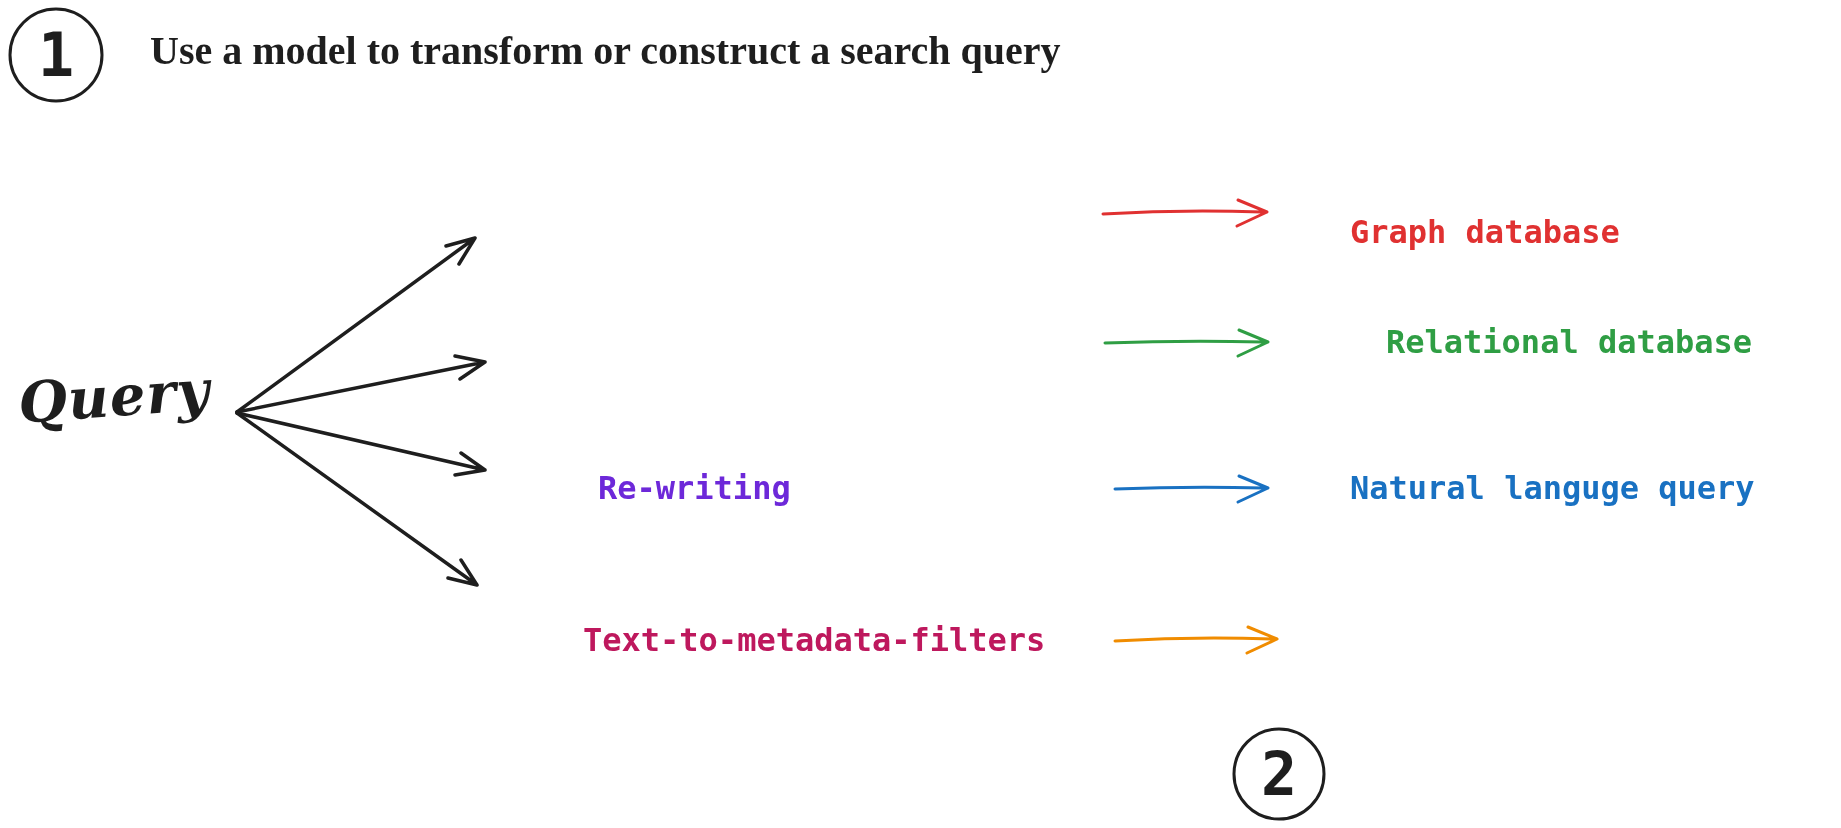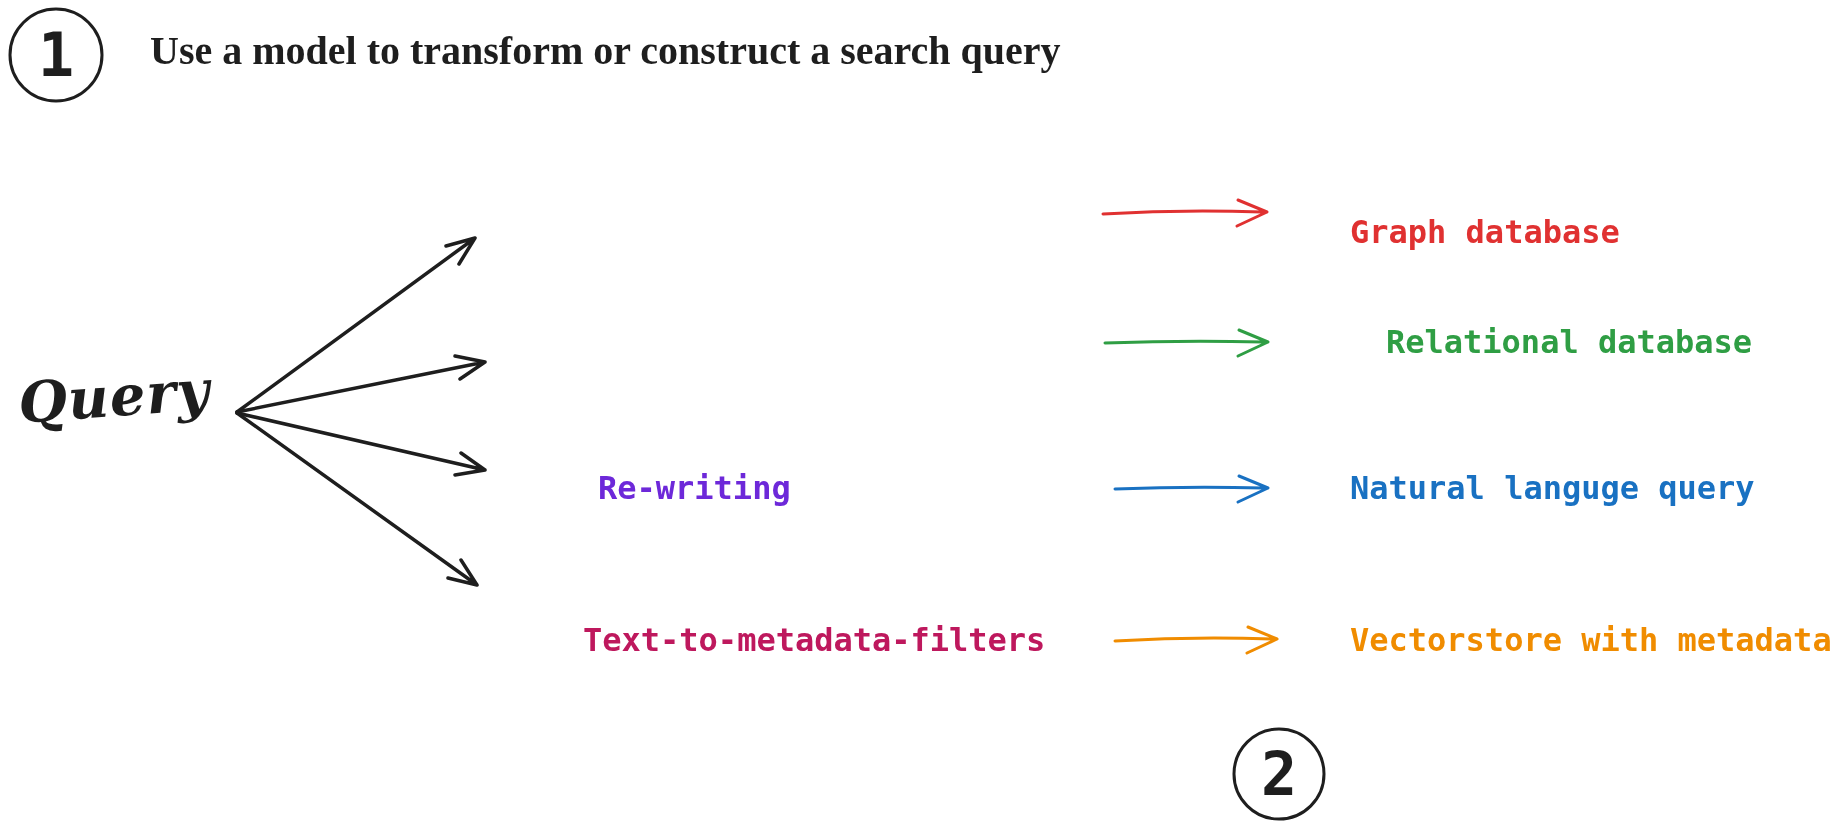--- a/index.html
+++ b/index.html
@@ -103,17 +103,16 @@
   <div class="step-label" style="left:150px; top:31px;">Use a model to transform or construct a search query</div>
 
   <div class="query-word">Query</div>
 
   <div class="row-label" style="left: 598px; top: 468px; color: #6d28d9;">Re-writing</div>
   <div class="row-label" style="left: 583px; top: 620px; color: #be185d;">Text-to-metadata-filters</div>
 
   <div class="row-label" style="left: 1350px; top: 193px; color: rgb(224, 49, 49); margin-top: 19px;">Graph database</div>
   <div class="row-label" style="left: 1350px; top: 322px; color: rgb(47, 158, 68); margin-left: 36px;">Relational database</div>
   <div class="row-label" style="left: 1350px; top: 468px; color: rgb(25, 113, 194);">Natural languge query</div>
-  <div class="row-label" style="left: 1350px; top: 620px; color: rgb(240, 140, 0);">Vectorstore with metadata</div>
 
   <div class="badge-num" style="left:1233px; top:728px; width:92px; height:92px;">2</div>
 
 </div>
 
 </body></html>

